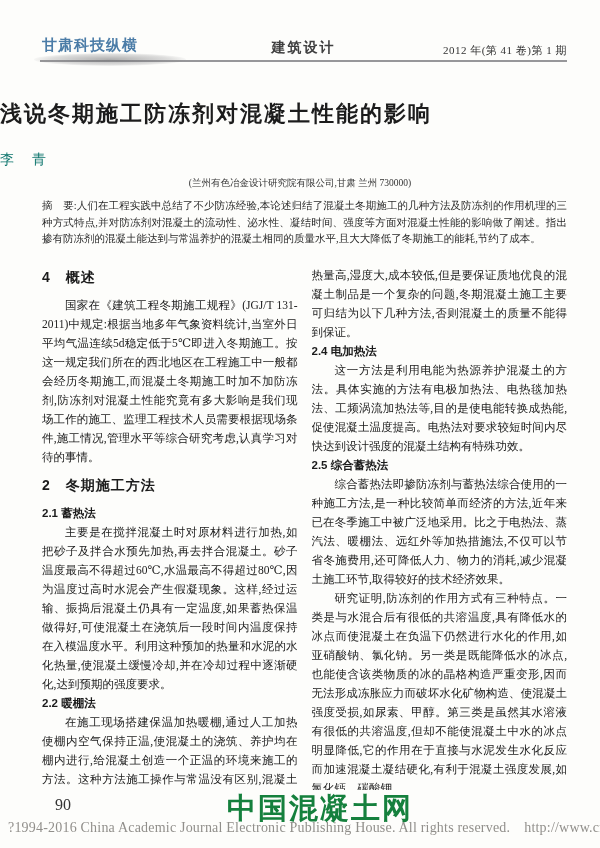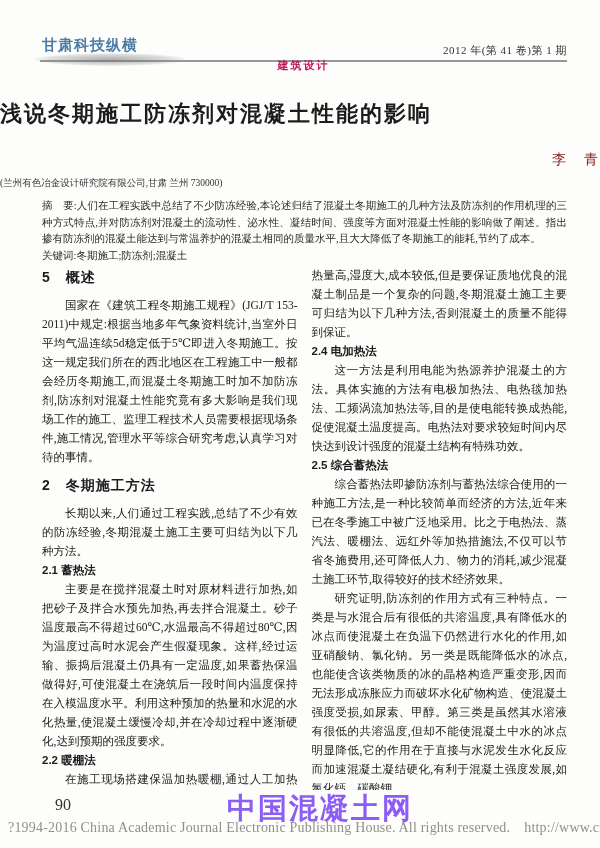--- a/index.html
+++ b/index.html
@@ -16,37 +16,37 @@
   .header-rule{position:absolute;top:24px;left:0;right:0;height:2px;background:#97979a;}
   .logo-shadow{
     position:absolute;top:17px;left:-6px;width:152px;height:13px;border-radius:50%;
     background:radial-gradient(ellipse at center, rgba(110,110,112,.55) 0%, rgba(140,140,142,.28) 55%, rgba(160,160,160,0) 75%);
   }
   .journal-logo{
     position:absolute;top:0;left:2px;font-size:15px;font-weight:bold;letter-spacing:1px;
   }
   .header-section{
     position:absolute;top:3px;left:50%;transform:translateX(-50%);
-    font-size:11px;font-weight:bold;letter-spacing:2px;color:#be185d;margin-top:19px;
+    font-size:14px;font-weight:bold;letter-spacing:2px;color:#404040;
   }
   .header-issue{
     position:absolute;top:7px;right:0;font-size:11px;color:#333;letter-spacing:.5px;
   }
 
   
   .article-title{
     position:absolute;top:99px;left:0;width:100%;text-align:left;
     font-size:22px;font-weight:bold;letter-spacing:2px;color:#1c1c1c;
   }
   .article-author{
-    position:absolute;top:151px;left:0;width:100%;text-align:right;
-    font-size:14px;color:#7f1d1d;letter-spacing:2px;
+    position:absolute;top:151px;left:0;width:100%;text-align:left;
+    font-size:14px;color:#0f766e;letter-spacing:2px;
   }
   .article-affiliation{
-    position:absolute;top:177px;left:0;width:100%;text-align:left;
+    position:absolute;top:177px;left:0;width:100%;text-align:center;
     font-size:9.5px;color:#333;
   }
 
   
   .abstract{
     position:absolute;top:198px;left:42px;right:33px;
     font-size:10.5px;line-height:16.5px;text-align:justify;color:#2a2a2a;
   }
   .abstract .kw{display:block;}
 
@@ -94,45 +94,41 @@
     <div class="header-section">建筑设计</div>
     <div class="header-issue">2012 年(第 41 卷)第 1 期</div>
   </div>
 
   <div class="article-title">浅说冬期施工防冻剂对混凝土性能的影响</div>
   <div class="article-author">李　青</div>
   <div class="article-affiliation">(兰州有色冶金设计研究院有限公司,甘肃 兰州 730000)</div>
 
   <div class="abstract">
     <span>摘　要:</span><span>人们在工程实践中总结了不少防冻经验,本论述归结了混凝土冬期施工的几种方法及防冻剂的作用机理的三种方式特点,并对防冻剂对混凝土的流动性、泌水性、凝结时间、强度等方面对混凝土性能的影响做了阐述。指出掺有防冻剂的混凝土能达到与常温养护的混凝土相同的质量水平,且大大降低了冬期施工的能耗,节约了成本。</span>
-    <span class="kw">
-      <span>关键词:</span><span>冬期施工;防冻剂;混凝土</span>
-    </span>
   </div>
 
   <div class="columns">
     <div class="col">
-        <div class="h1">5　概述</div>
-        <p class="p">国家在《建筑工程冬期施工规程》(JGJ/T 153-2011)中规定:根据当地多年气象资料统计,当室外日平均气温连续5d稳定低于5℃即进入冬期施工。按这一规定我们所在的西北地区在工程施工中一般都会经历冬期施工,而混凝土冬期施工时加不加防冻剂,防冻剂对混凝土性能究竟有多大影响是我们现场工作的施工、监理工程技术人员需要根据现场条件,施工情况,管理水平等综合研究考虑,认真学习对待的事情。</p>
+        <div class="h1">4　概述</div>
+        <p class="p">国家在《建筑工程冬期施工规程》(JGJ/T 131-2011)中规定:根据当地多年气象资料统计,当室外日平均气温连续5d稳定低于5℃即进入冬期施工。按这一规定我们所在的西北地区在工程施工中一般都会经历冬期施工,而混凝土冬期施工时加不加防冻剂,防冻剂对混凝土性能究竟有多大影响是我们现场工作的施工、监理工程技术人员需要根据现场条件,施工情况,管理水平等综合研究考虑,认真学习对待的事情。</p>
         <div class="h1">2　冬期施工方法</div>
-        <p class="p">长期以来,人们通过工程实践,总结了不少有效的防冻经验,冬期混凝土施工主要可归结为以下几种方法。</p>
         <div class="h2">2.1 蓄热法</div>
         <p class="p">主要是在搅拌混凝土时对原材料进行加热,如把砂子及拌合水预先加热,再去拌合混凝土。砂子温度最高不得超过60℃,水温最高不得超过80℃,因为温度过高时水泥会产生假凝现象。这样,经过运输、振捣后混凝土仍具有一定温度,如果蓄热保温做得好,可使混凝土在浇筑后一段时间内温度保持在入模温度水平。利用这种预加的热量和水泥的水化热量,使混凝土缓慢冷却,并在冷却过程中逐渐硬化,达到预期的强度要求。</p>
         <div class="h2">2.2 暖棚法</div>
         <p class="p">在施工现场搭建保温加热暖棚,通过人工加热使棚内空气保持正温,使混凝土的浇筑、养护均在棚内进行,给混凝土创造一个正温的环境来施工的方法。这种方法施工操作与常温没有区别,混凝土质量有可靠保证,不易发生冻害,但缺点是这种方法成本较高。</p>
       </div>
     <div class="col">
         <p class="pcont">热量高,湿度大,成本较低,但是要保证质地优良的混凝土制品是一个复杂的问题,冬期混凝土施工主要可归结为以下几种方法,否则混凝土的质量不能得到保证。</p>
         <div class="h2">2.4 电加热法</div>
         <p class="p">这一方法是利用电能为热源养护混凝土的方法。具体实施的方法有电极加热法、电热毯加热法、工频涡流加热法等,目的是使电能转换成热能,促使混凝土温度提高。电热法对要求较短时间内尽快达到设计强度的混凝土结构有特殊功效。</p>
         <div class="h2">2.5 综合蓄热法</div>
         <p class="p">综合蓄热法即掺防冻剂与蓄热法综合使用的一种施工方法,是一种比较简单而经济的方法,近年来已在冬季施工中被广泛地采用。比之于电热法、蒸汽法、暖棚法、远红外等加热措施法,不仅可以节省冬施费用,还可降低人力、物力的消耗,减少混凝土施工环节,取得较好的技术经济效果。</p>
         <p class="p">研究证明,防冻剂的作用方式有三种特点。一类是与水混合后有很低的共溶温度,具有降低水的冰点而使混凝土在负温下仍然进行水化的作用,如亚硝酸钠、氯化钠。另一类是既能降低水的冰点,也能使含该类物质的冰的晶格构造严重变形,因而无法形成冻胀应力而破坏水化矿物构造、使混凝土强度受损,如尿素、甲醇。第三类是虽然其水溶液有很低的共溶温度,但却不能使混凝土中水的冰点明显降低,它的作用在于直接与水泥发生水化反应而加速混凝土凝结硬化,有利于混凝土强度发展,如氯化钙、碳酸钾。</p>
       </div>
   </div>
 
   <div class="page-number">90</div>
-  <div class="watermark" style="color: #8b5cf6;">中国混凝土网</div>
+  <div class="watermark" style="color: #15803d;">中国混凝土网</div>
   <div class="copyright">
     <span>?1994-2016 China Academic Journal Electronic Publishing House. All rights reserved.</span><span class="url">http://www.cnki.net</span>
   </div>
 
 </div>
 
 </body></html>

